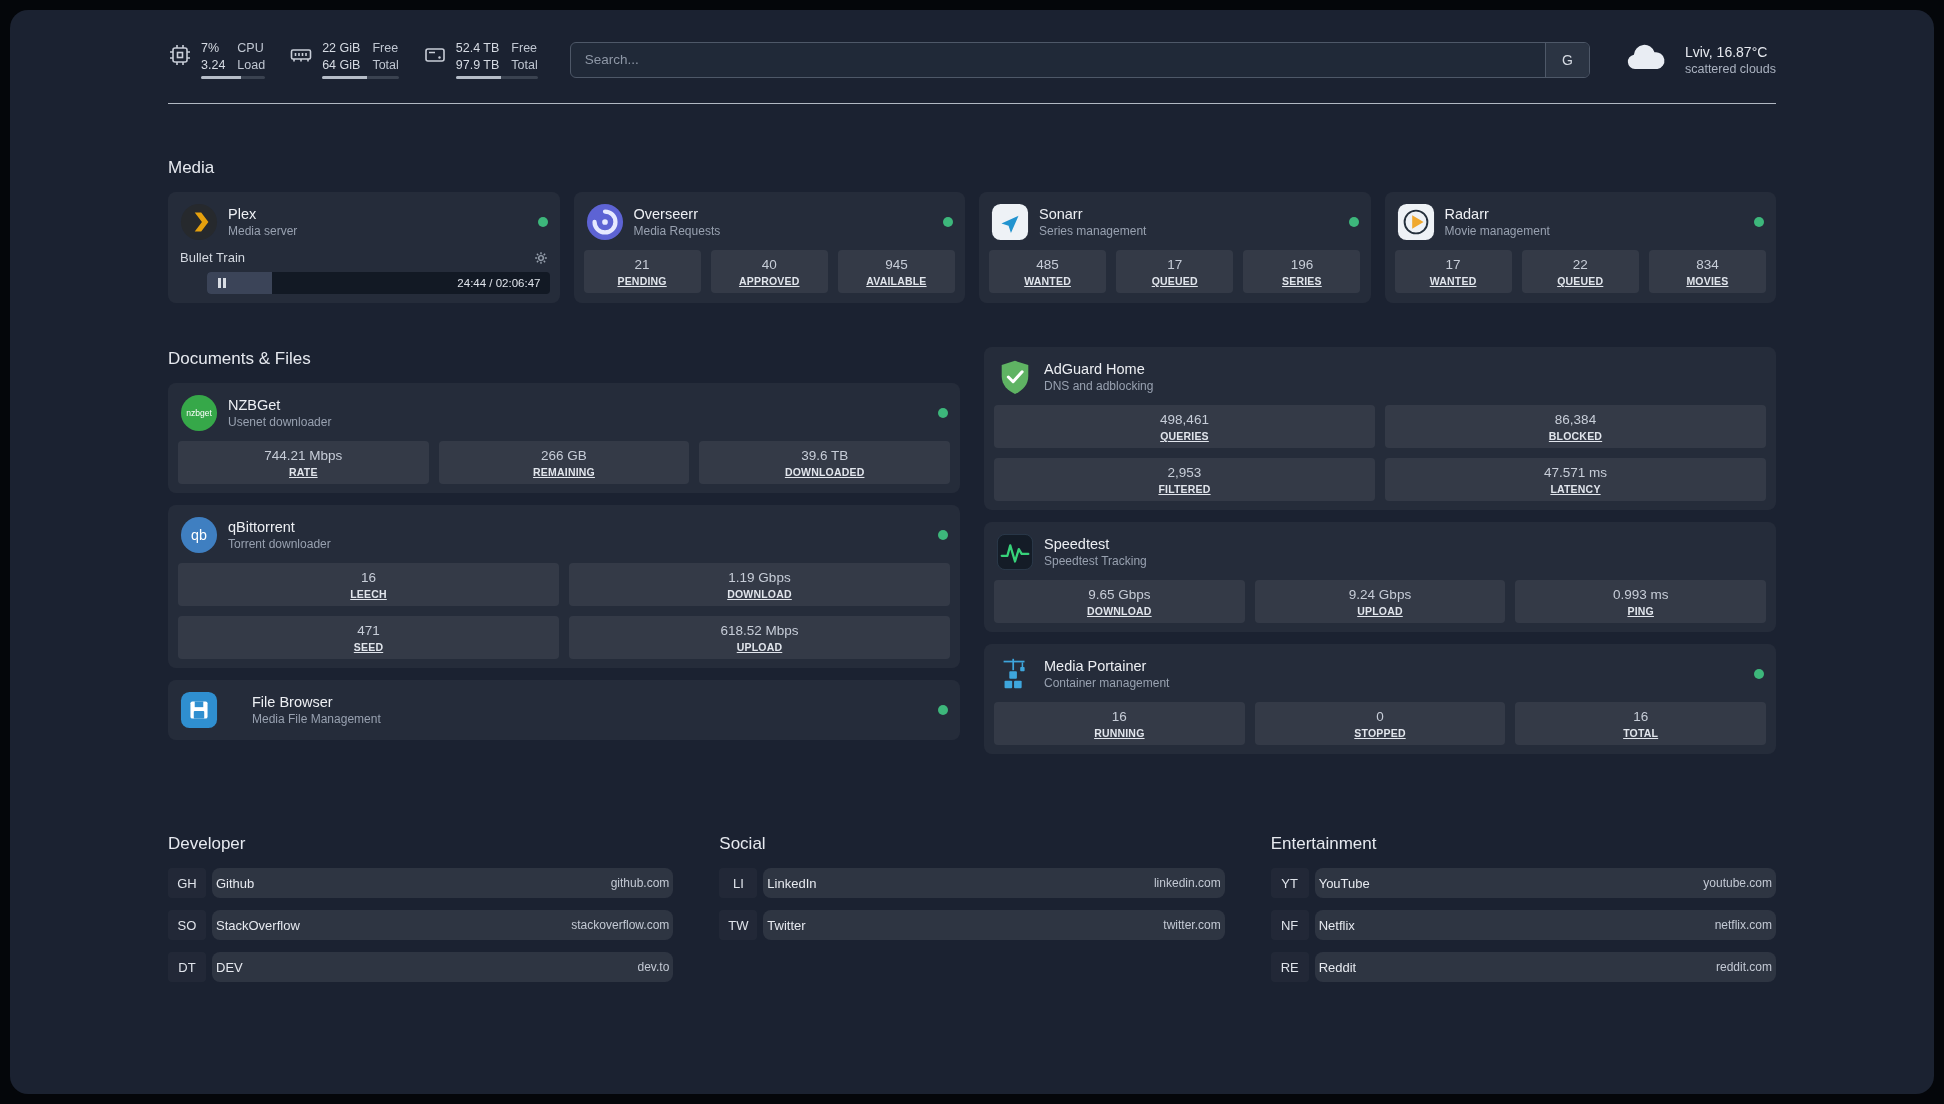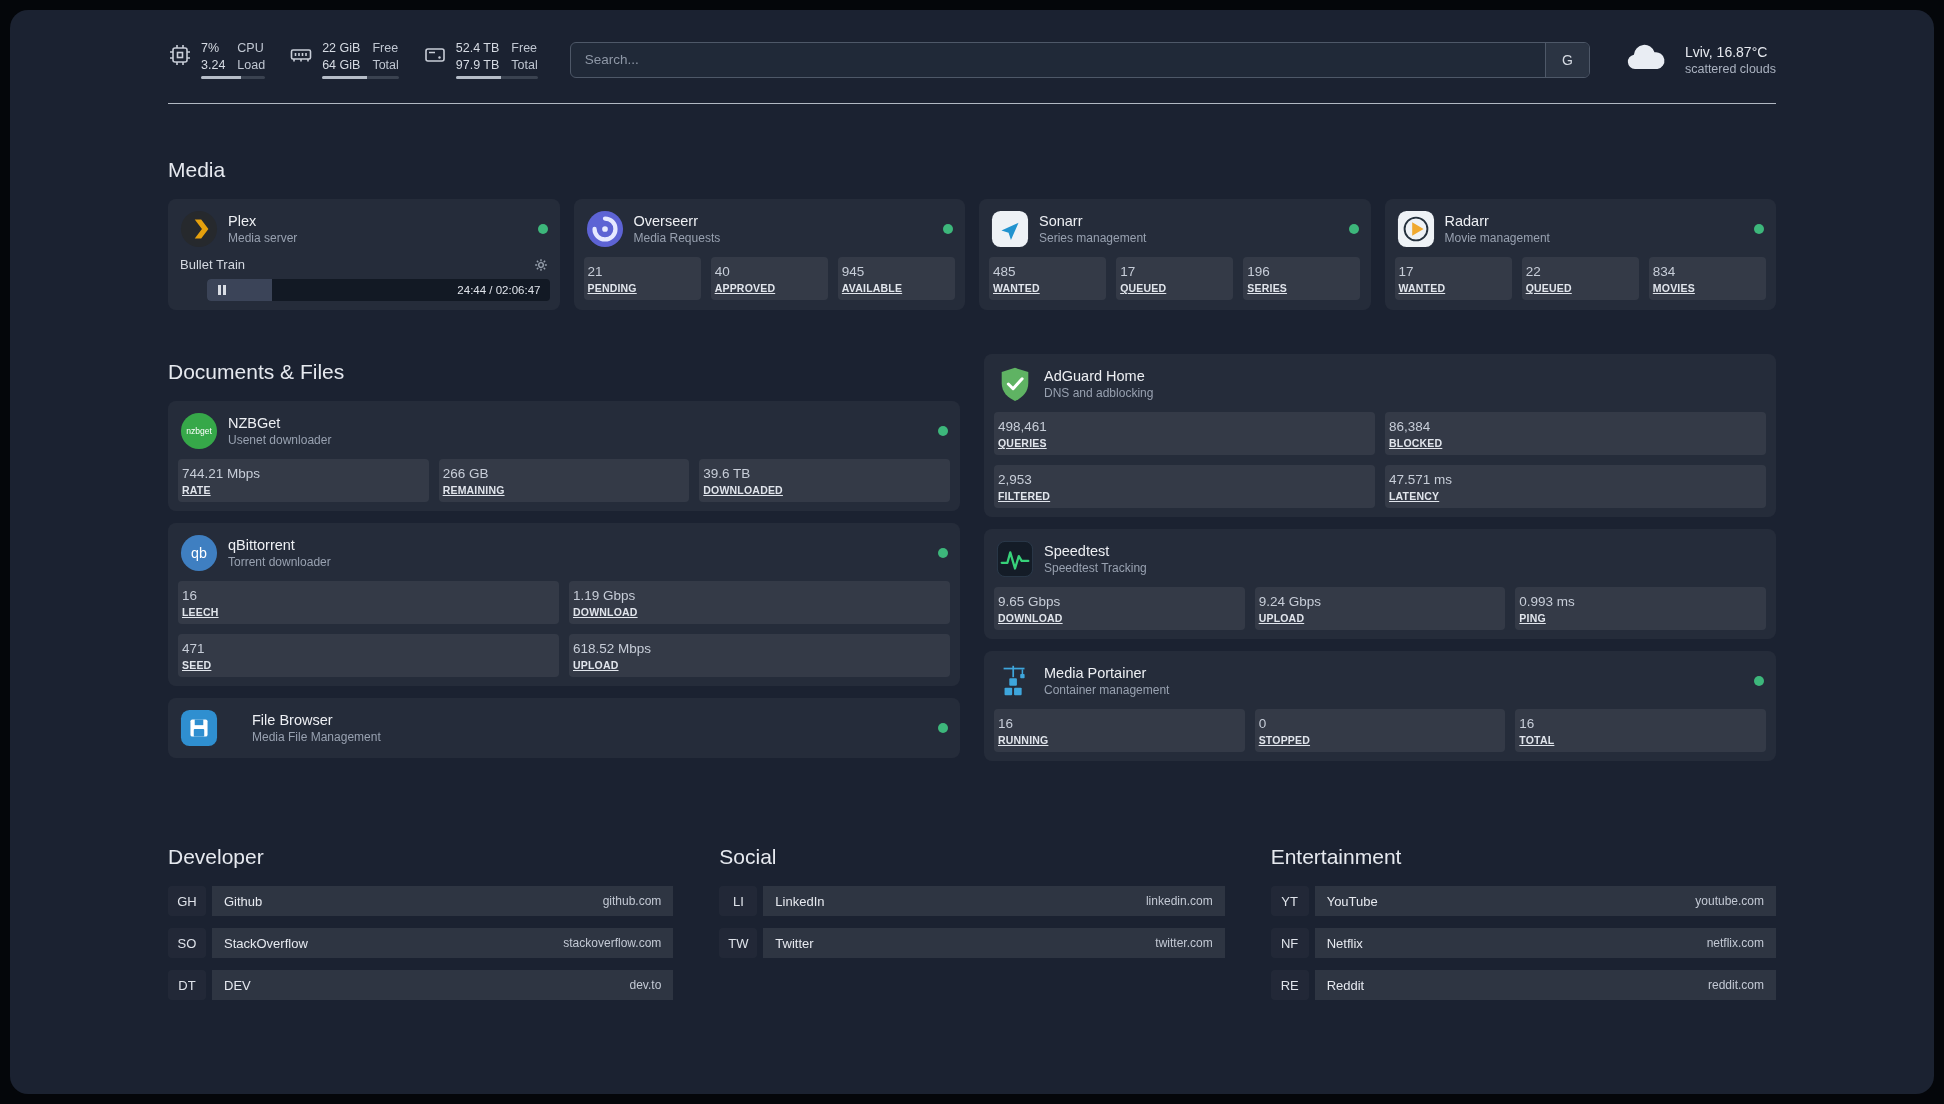--- a/index.html
+++ b/index.html
@@ -39,37 +39,37 @@
   .search-btn { width:44px; height:100%; background:#2b3443; border:none;
     border-left:1px solid #4e5868; color:#d5dae2; font-size:14px; cursor:pointer; font-family:inherit; }
 
   .weather { display:flex; align-items:center; gap:17px; cursor:pointer; }
   .weather-loc { font-size:14px; color:#e6e9ef; }
   .weather-cond { font-size:12.5px; color:#aab2c0; margin-top:2px; }
 
   .divider { border:none; border-top:1px solid rgba(205,211,221,0.85); margin:24px 0 0; }
 
   
-  .section-title { font-size:21px; font-weight:500; color:#e6e9ef; }
+  .section-title { font-size:17px; font-weight:500; color:#e6e9ef; }
   .media-title { margin-top:54px; }
   .cards-row { margin-top:12px; display:grid; grid-template-columns:repeat(4,1fr); gap:14px; }
 
   .card { background:rgba(255,255,255,0.047); border-radius:8px; padding:9px 10px; cursor:pointer; }
   .card-head { display:flex; align-items:center; gap:10px; padding:2px 2px 7px; }
   .card.slim .card-head { padding-bottom:2px;gap:34px; }
   .svc-icon { width:38px; height:38px; flex:none; }
   .svc-icon svg { display:block; }
   .svc-name { font-size:14.5px; color:#edeff3; }
   .svc-desc { font-size:12px; color:#98a1b0; margin-top:2px; }
   .dot { width:10px; height:10px; border-radius:50%; background:#3db77b; margin-left:auto; flex:none; }
 
   .tiles { display:grid; gap:10px; margin-top:2px; }
   .c3 { grid-template-columns:repeat(3,1fr); }
   .c4 { grid-template-columns:repeat(2,1fr); }
-  .tile { background:rgba(255,255,255,0.07); border-radius:4px; text-align:left; padding:7px 4px 6px; }
+  .tile { background:rgba(255,255,255,0.07); border-radius:4px; text-align:center; padding:7px 4px 6px; }
   .tile-value { font-size:13.5px; color:#c7cdd8; }
   .tile-label { font-size:10.5px; font-weight:700; color:#e1e5ec; margin-top:3px; letter-spacing:.2px;text-decoration:underline; }
 
   
   .player { margin-top:2px; }
   .player-top { display:flex; align-items:center; padding:0 2px; }
   .player-title { font-size:13px; color:#d4d9e1; }
   .gear { margin-left:auto; background:none; border:none; padding:0; cursor:pointer; line-height:0; }
   .player-bar { position:relative; height:22px; background:#121924; border-radius:4px; margin-top:7px; overflow:hidden; cursor:pointer;margin-left:29px; }
   .player-fill { position:absolute; left:0; top:0; bottom:0; background:#3b4458; }
@@ -84,22 +84,22 @@
   .two-col { display:grid; grid-template-columns:1fr 1fr; gap:24px; margin-top:32px; align-items:start; }
   .col .card { margin-top:12px; }
 
   
   .bm-grid { display:grid; grid-template-columns:1fr 1fr 1fr; gap:46px; margin-top:66px; }
   .bm-rows { margin-top:14px; }
   .bm-row { display:flex; gap:6px; height:30px; cursor:pointer; }
   .bm-row + .bm-row { margin-top:12px; }
   .bm-abbr { width:38px; background:rgba(255,255,255,0.03); border-radius:4px;
     display:flex; align-items:center; justify-content:center; font-size:13px; color:#dfe3ea; flex:none; }
-  .bm-pill { flex:1; background:rgba(255,255,255,0.085); border-radius:0;
-    display:flex; align-items:center; padding:0 12px; }
+  .bm-pill { flex:1; background:rgba(255,255,255,0.085); border-radius:8px;
+    display:flex; align-items:center; padding:0 4px; }
   .bm-name { font-size:13px; color:#e6e9ef; }
   .bm-domain { margin-left:auto; font-size:12px; color:#c3c9d4; }
 </style>
 </head>
 <body>
 
 <div class="frame">
 <div class="content">
 
   <header class="topbar">

